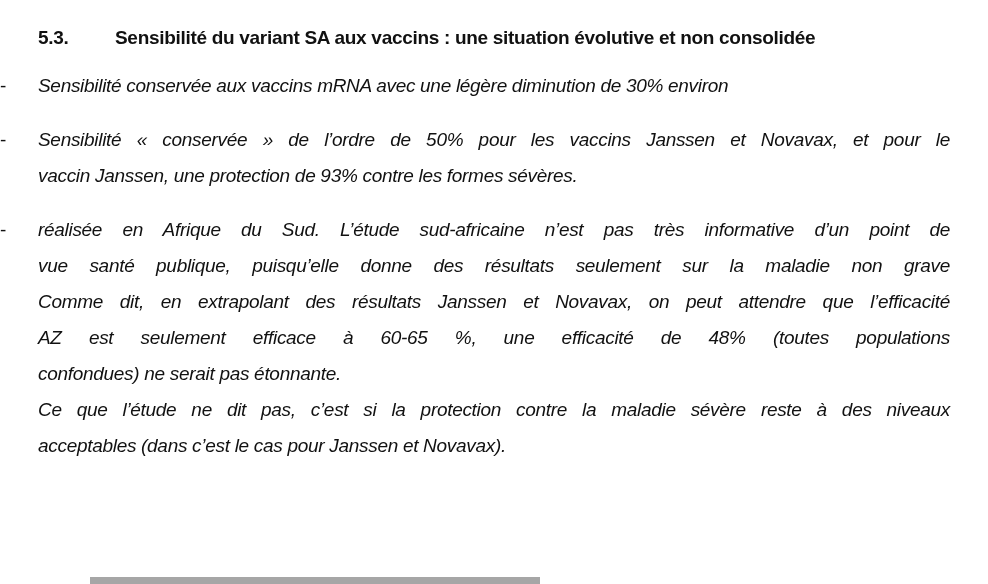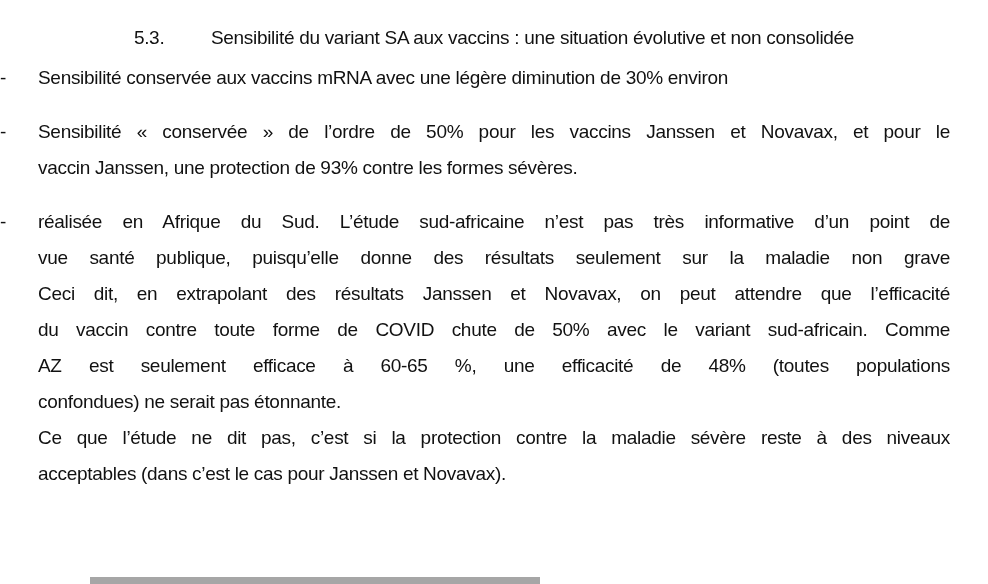--- a/index.html
+++ b/index.html
@@ -8,44 +8,44 @@
     background: #ffffff;
     color: #111111;
     font-family: "Liberation Sans", sans-serif;
     overflow: hidden;
   }
   .page { position: relative; width: 988px; height: 584px; background: #ffffff; }
   .content { position: absolute; left: 38px; right: 38px; top: 20px; }
 
   .heading {
     display: flex;
-    font-weight: normal;
+    font-weight: bold;
     font-size: 19px;
     line-height: 36px;
     letter-spacing: -0.3px;
-    margin-bottom: 4px;
+    margin-bottom: 12px;
     white-space: nowrap;
-    justify-content: center;
   }
   .hnum { width: 77px; flex: none; }
 
   .bullet { position: relative; margin-bottom: 18px; }
   .bullet:last-child { margin-bottom: 0; }
   .dash {
     position: absolute;
     left: -38px; top: 0;
     font-size: 19px;
     line-height: 36px;
   }
   .line {
     font-size: 19px;
     line-height: 36px;
     letter-spacing: -0.3px;
     text-align: justify;
     text-align-last: justify;
+    font-style: italic;
   }
   .line.last {
     text-align: left;
     text-align-last: left;
   }
 
   .bottom-bar {
     position: absolute;
     left: 90px; bottom: 0;
     width: 450px; height: 7px;
@@ -75,22 +75,21 @@
             <div class="line last">vaccin Janssen, une protection de 93% contre les formes sévères.</div>
           </div>
         </div>
         <div class="bullet">
           <span class="dash">-</span>
           <div class="para">
             <div class="line">réalisée en Afrique du Sud. L’étude sud-africaine n’est pas très informative d’un point de</div>
             <div class="line">vue santé publique, puisqu’elle donne des résultats seulement sur la maladie non grave</div>
           </div>
           <div class="para">
-            <div class="line">Ceci dit, en extrapolant des résultats Janssen et Novavax, on peut attendre que l’efficacité</div>
-            <div class="line">du vaccin contre toute forme de COVID chute de 50% avec le variant sud-africain. Comme</div>
+            <div class="line">Comme dit, en extrapolant des résultats Janssen et Novavax, on peut attendre que l’efficacité</div>
             <div class="line">AZ est seulement efficace à 60-65 %, une efficacité de 48% (toutes populations</div>
             <div class="line last">confondues) ne serait pas étonnante.</div>
           </div>
           <div class="para">
             <div class="line">Ce que l’étude ne dit pas, c’est si la protection contre la maladie sévère reste à des niveaux</div>
             <div class="line last">acceptables (dans c’est le cas pour Janssen et Novavax).</div>
           </div>
         </div>
       </div>
   </div>

